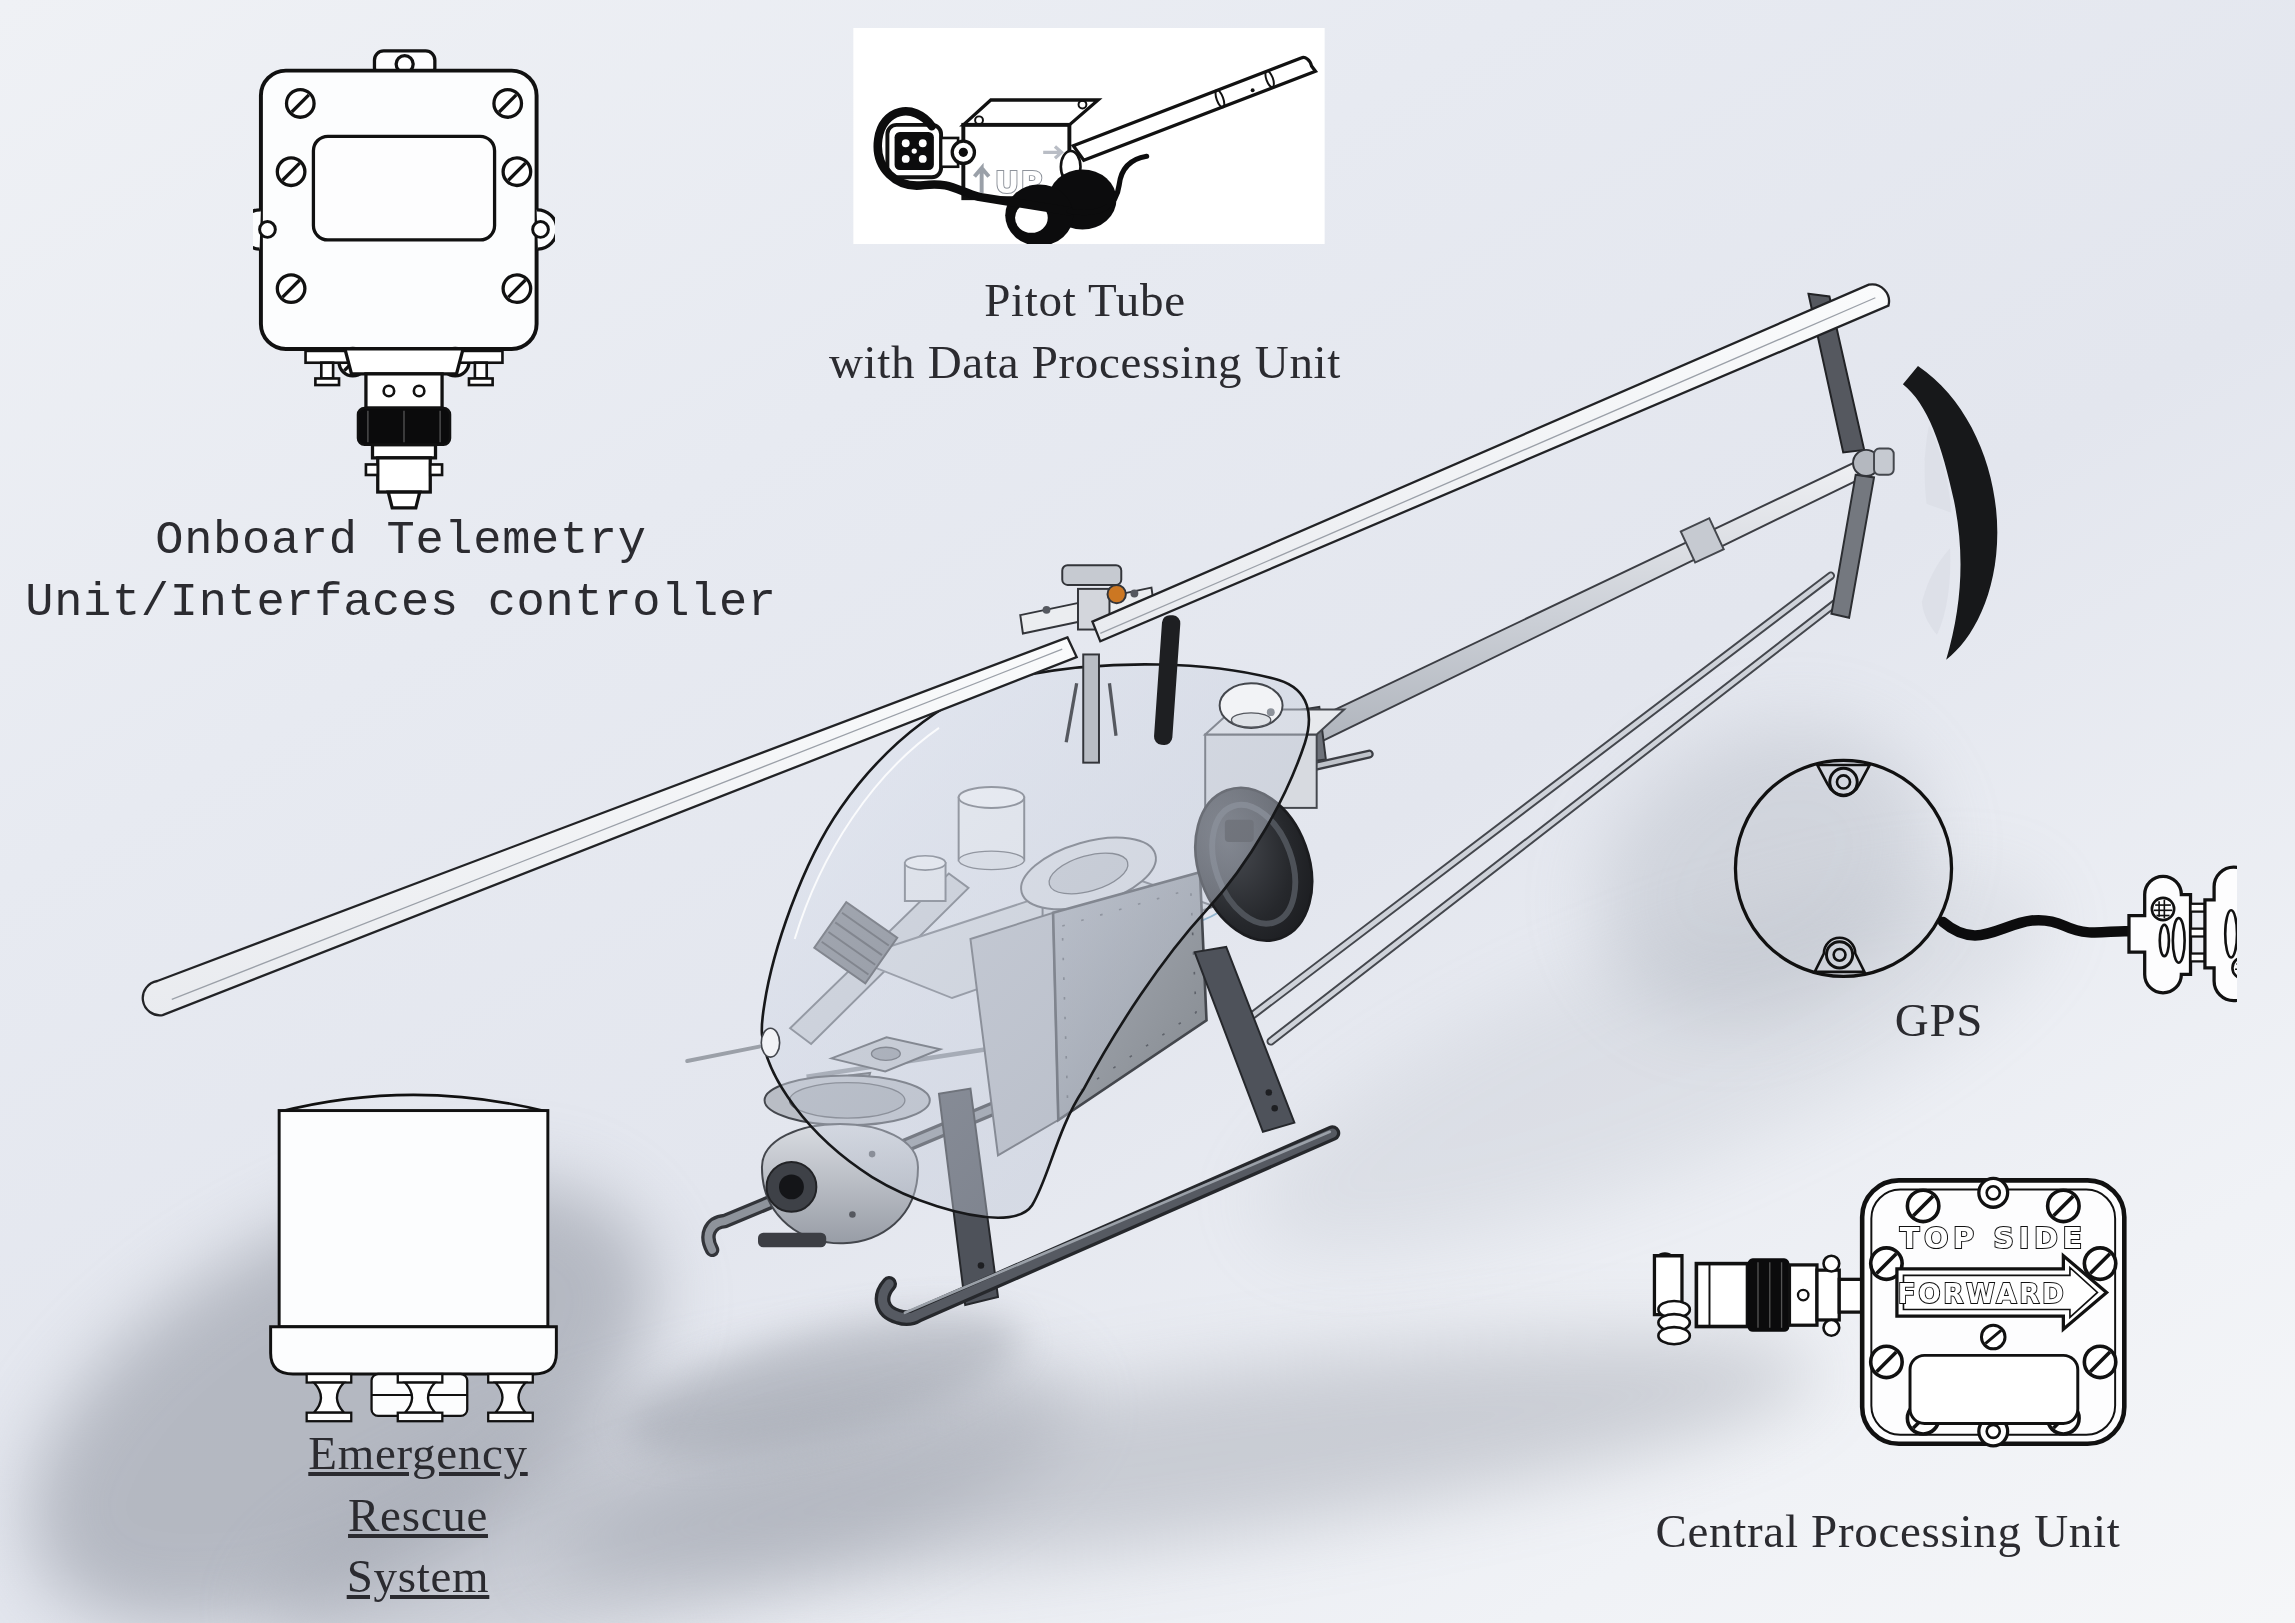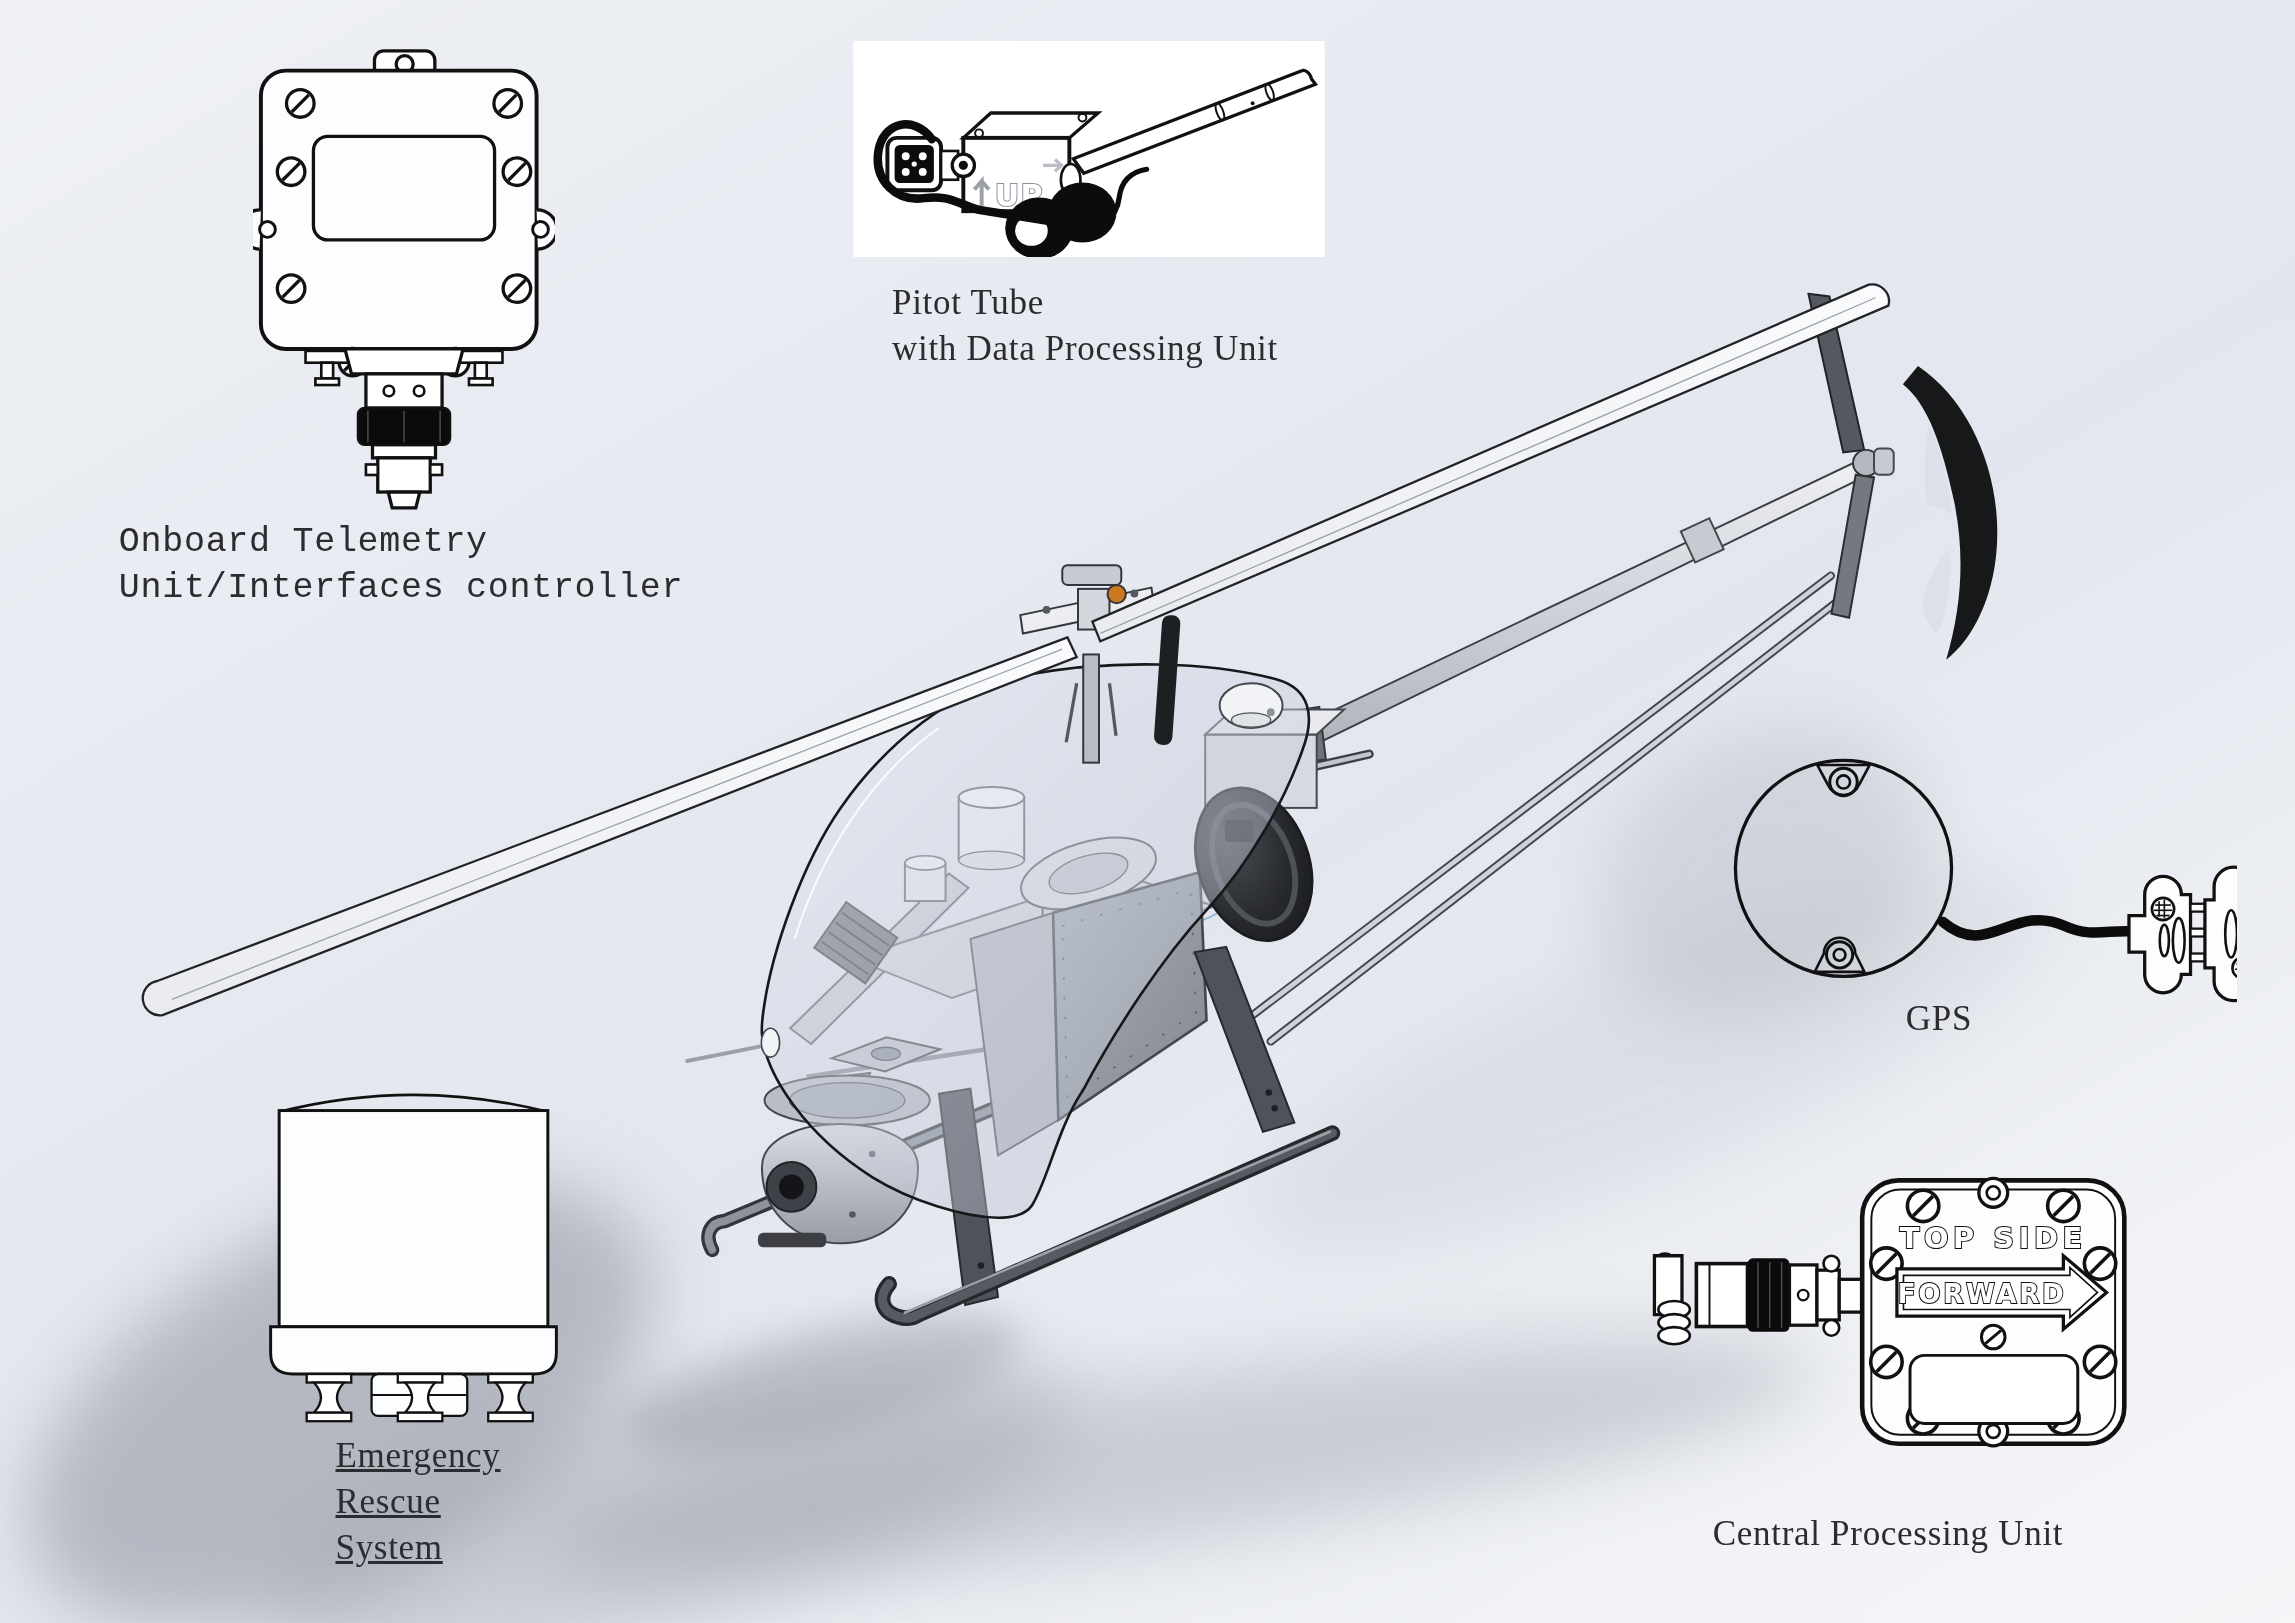--- a/index.html
+++ b/index.html
@@ -6,28 +6,28 @@
   body{
     width:2295px;height:1623px;overflow:hidden;
     font-family:"Liberation Serif","DejaVu Serif",serif;
     background:linear-gradient(150deg,#eff1f5 0%,#e7eaf1 30%,#e3e6ee 55%,#f0f2f6 85%,#f5f6f8 100%);
   }
   #canvas{position:relative;width:2295px;height:1623px;}
   #canvas > *{position:absolute;}
   #heli-svg{left:0;top:0;}
   .drawing svg{display:block;}
   .d-telemetry{left:253px;top:26px;}
-  .d-pitot{left:853px;top:41px;}
+  .d-pitot{left:853px;top:28px;}
   .d-gps{left:1725px;top:744px;}
   .d-cpu{left:1636px;top:1164px;}
   .d-ers{left:243px;top:1066px;}
   .label{
     position:absolute;transform:translateX(-50%);
-    text-align:left;color:#2b2b30;font-size:35px;line-height:1.31;
-    white-space:nowrap;letter-spacing:0.7px;margin-top:10px;
+    text-align:center;color:#2b2b30;font-size:47px;line-height:1.31;
+    white-space:nowrap;letter-spacing:0.7px;
   }
   .label-telemetry{left:401px;top:510px;font-family:Liberation Mono, monospace;}
   .label-pitot{left:1085px;top:270px;}
   .label-gps{left:1939px;top:976px;line-height:1.9;}
   .label-cpu{left:1888px;top:1501px;}
   .label-ers{left:418px;top:1423px;text-decoration:underline;}
   .engraved{
     font-family:"DejaVu Sans",sans-serif;font-weight:bold;
     paint-order:stroke;fill:#ffffff;stroke:#111111;
   }

